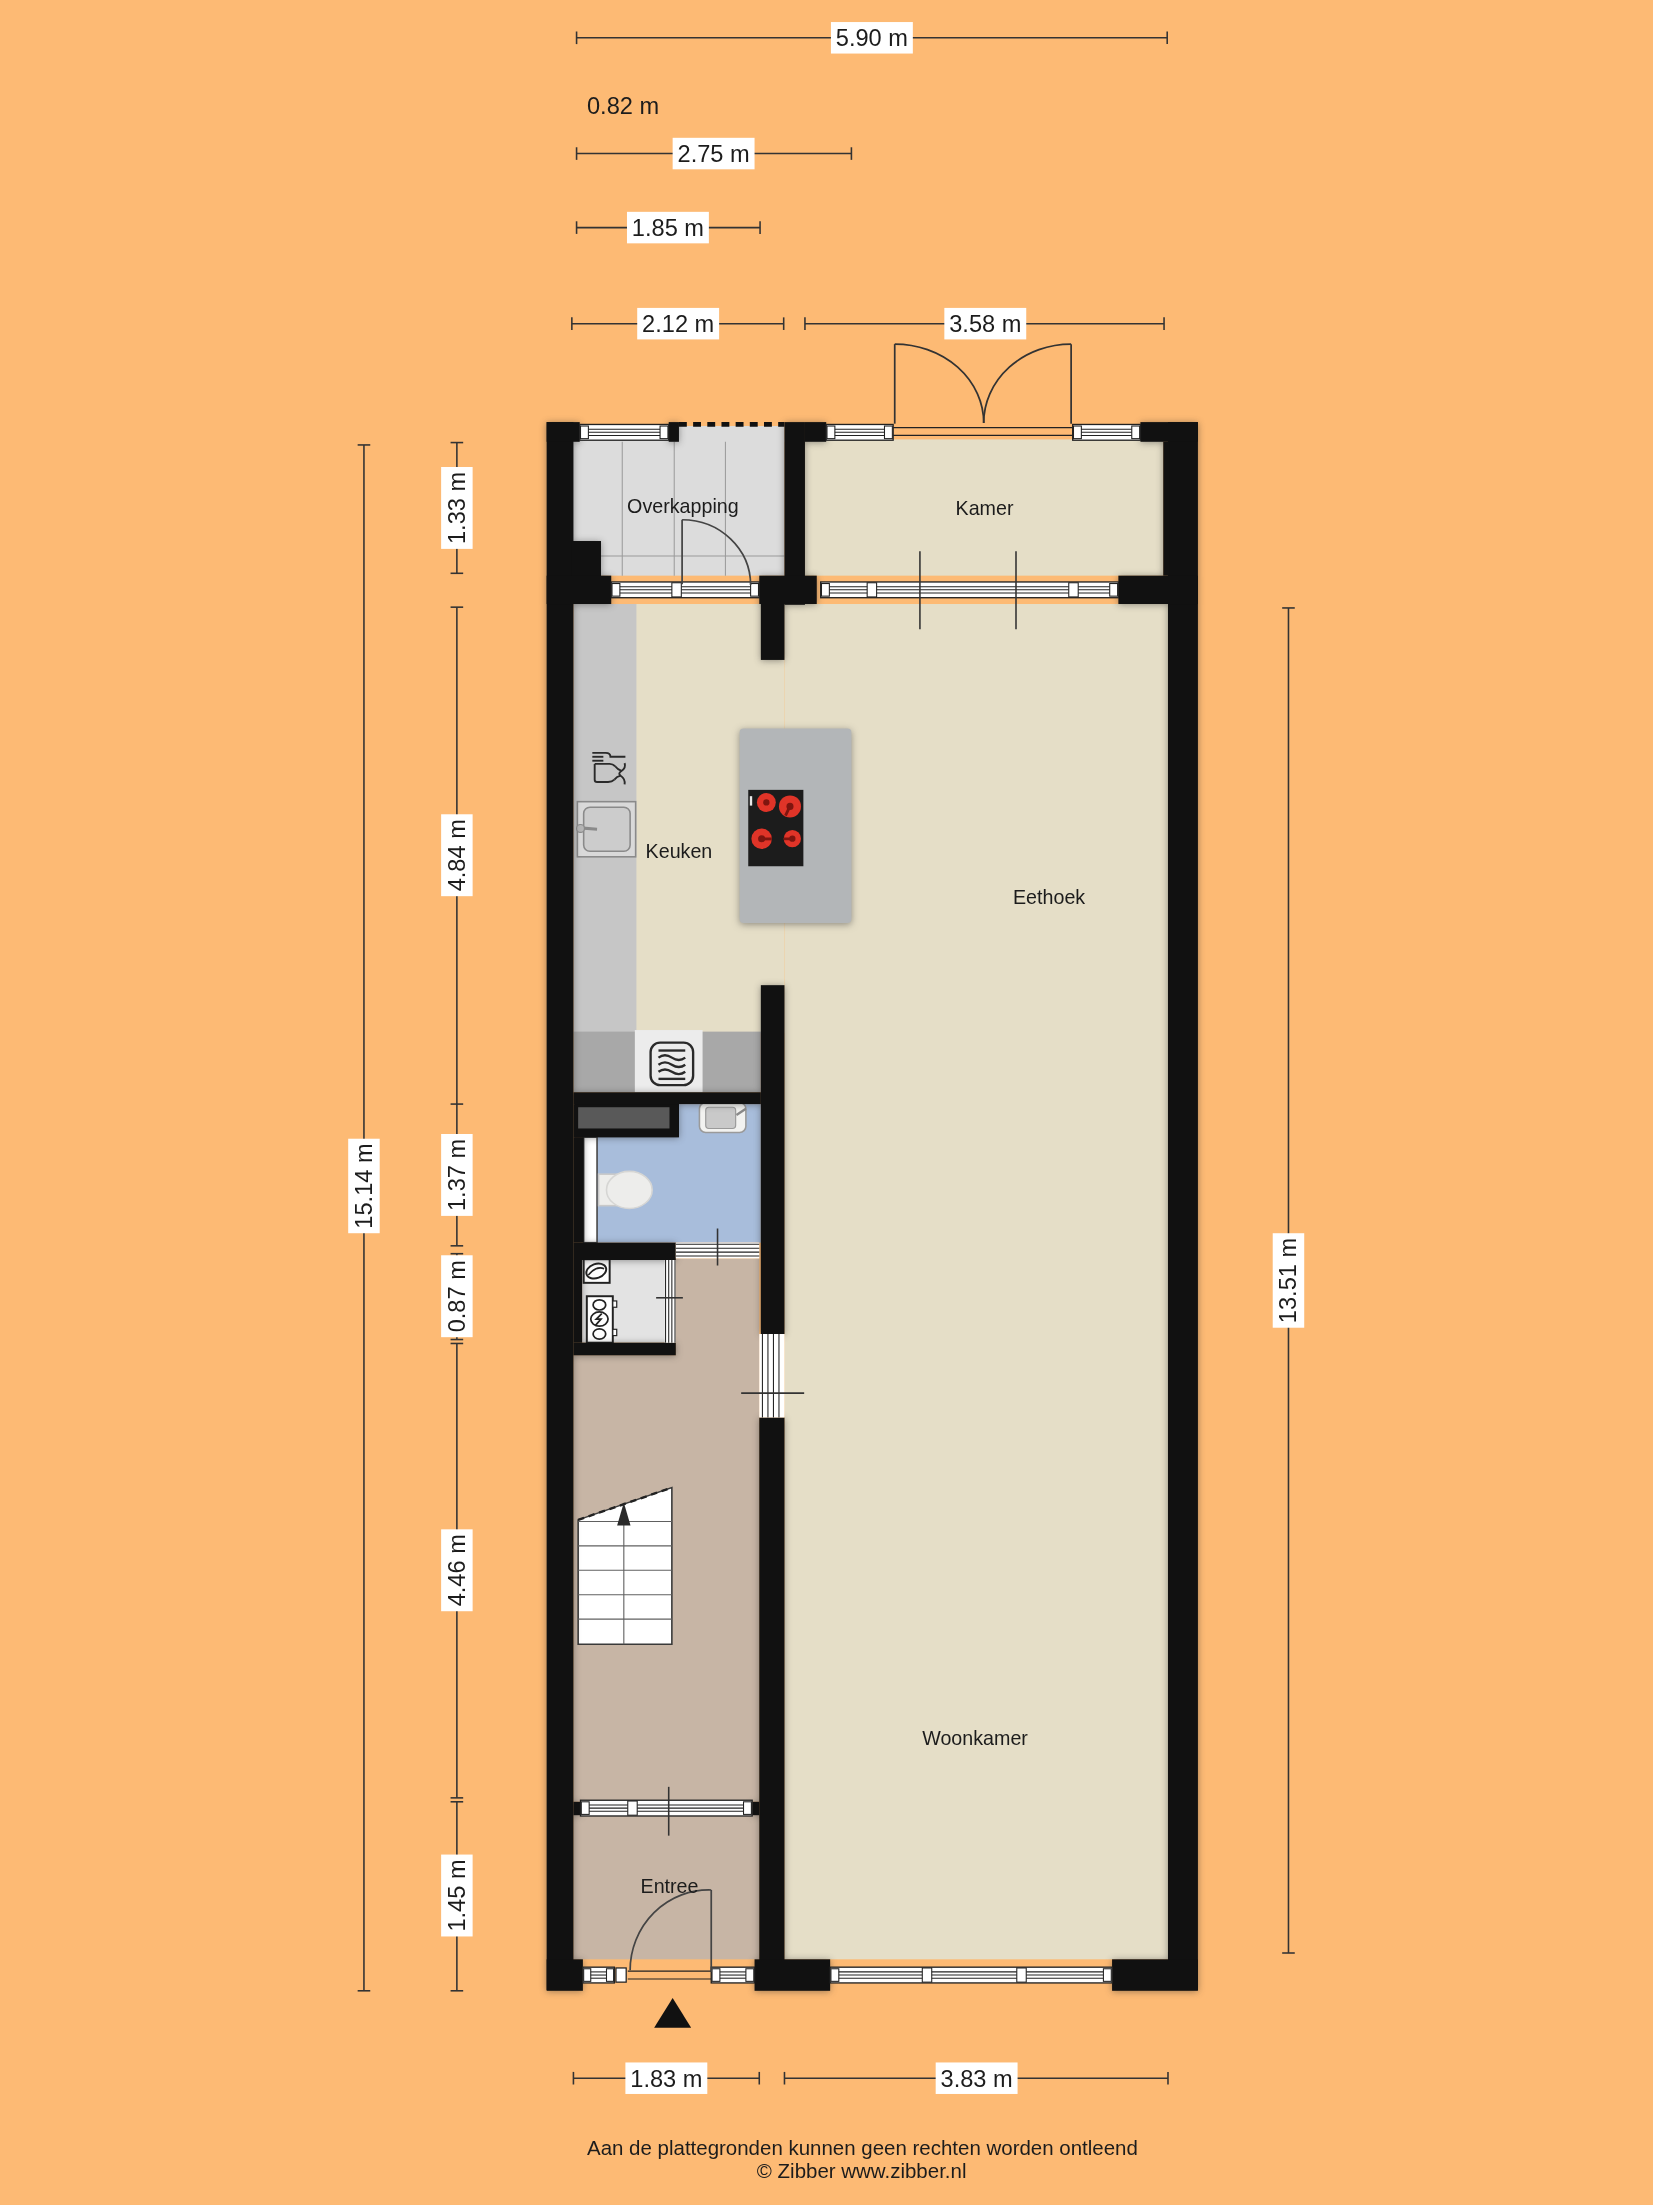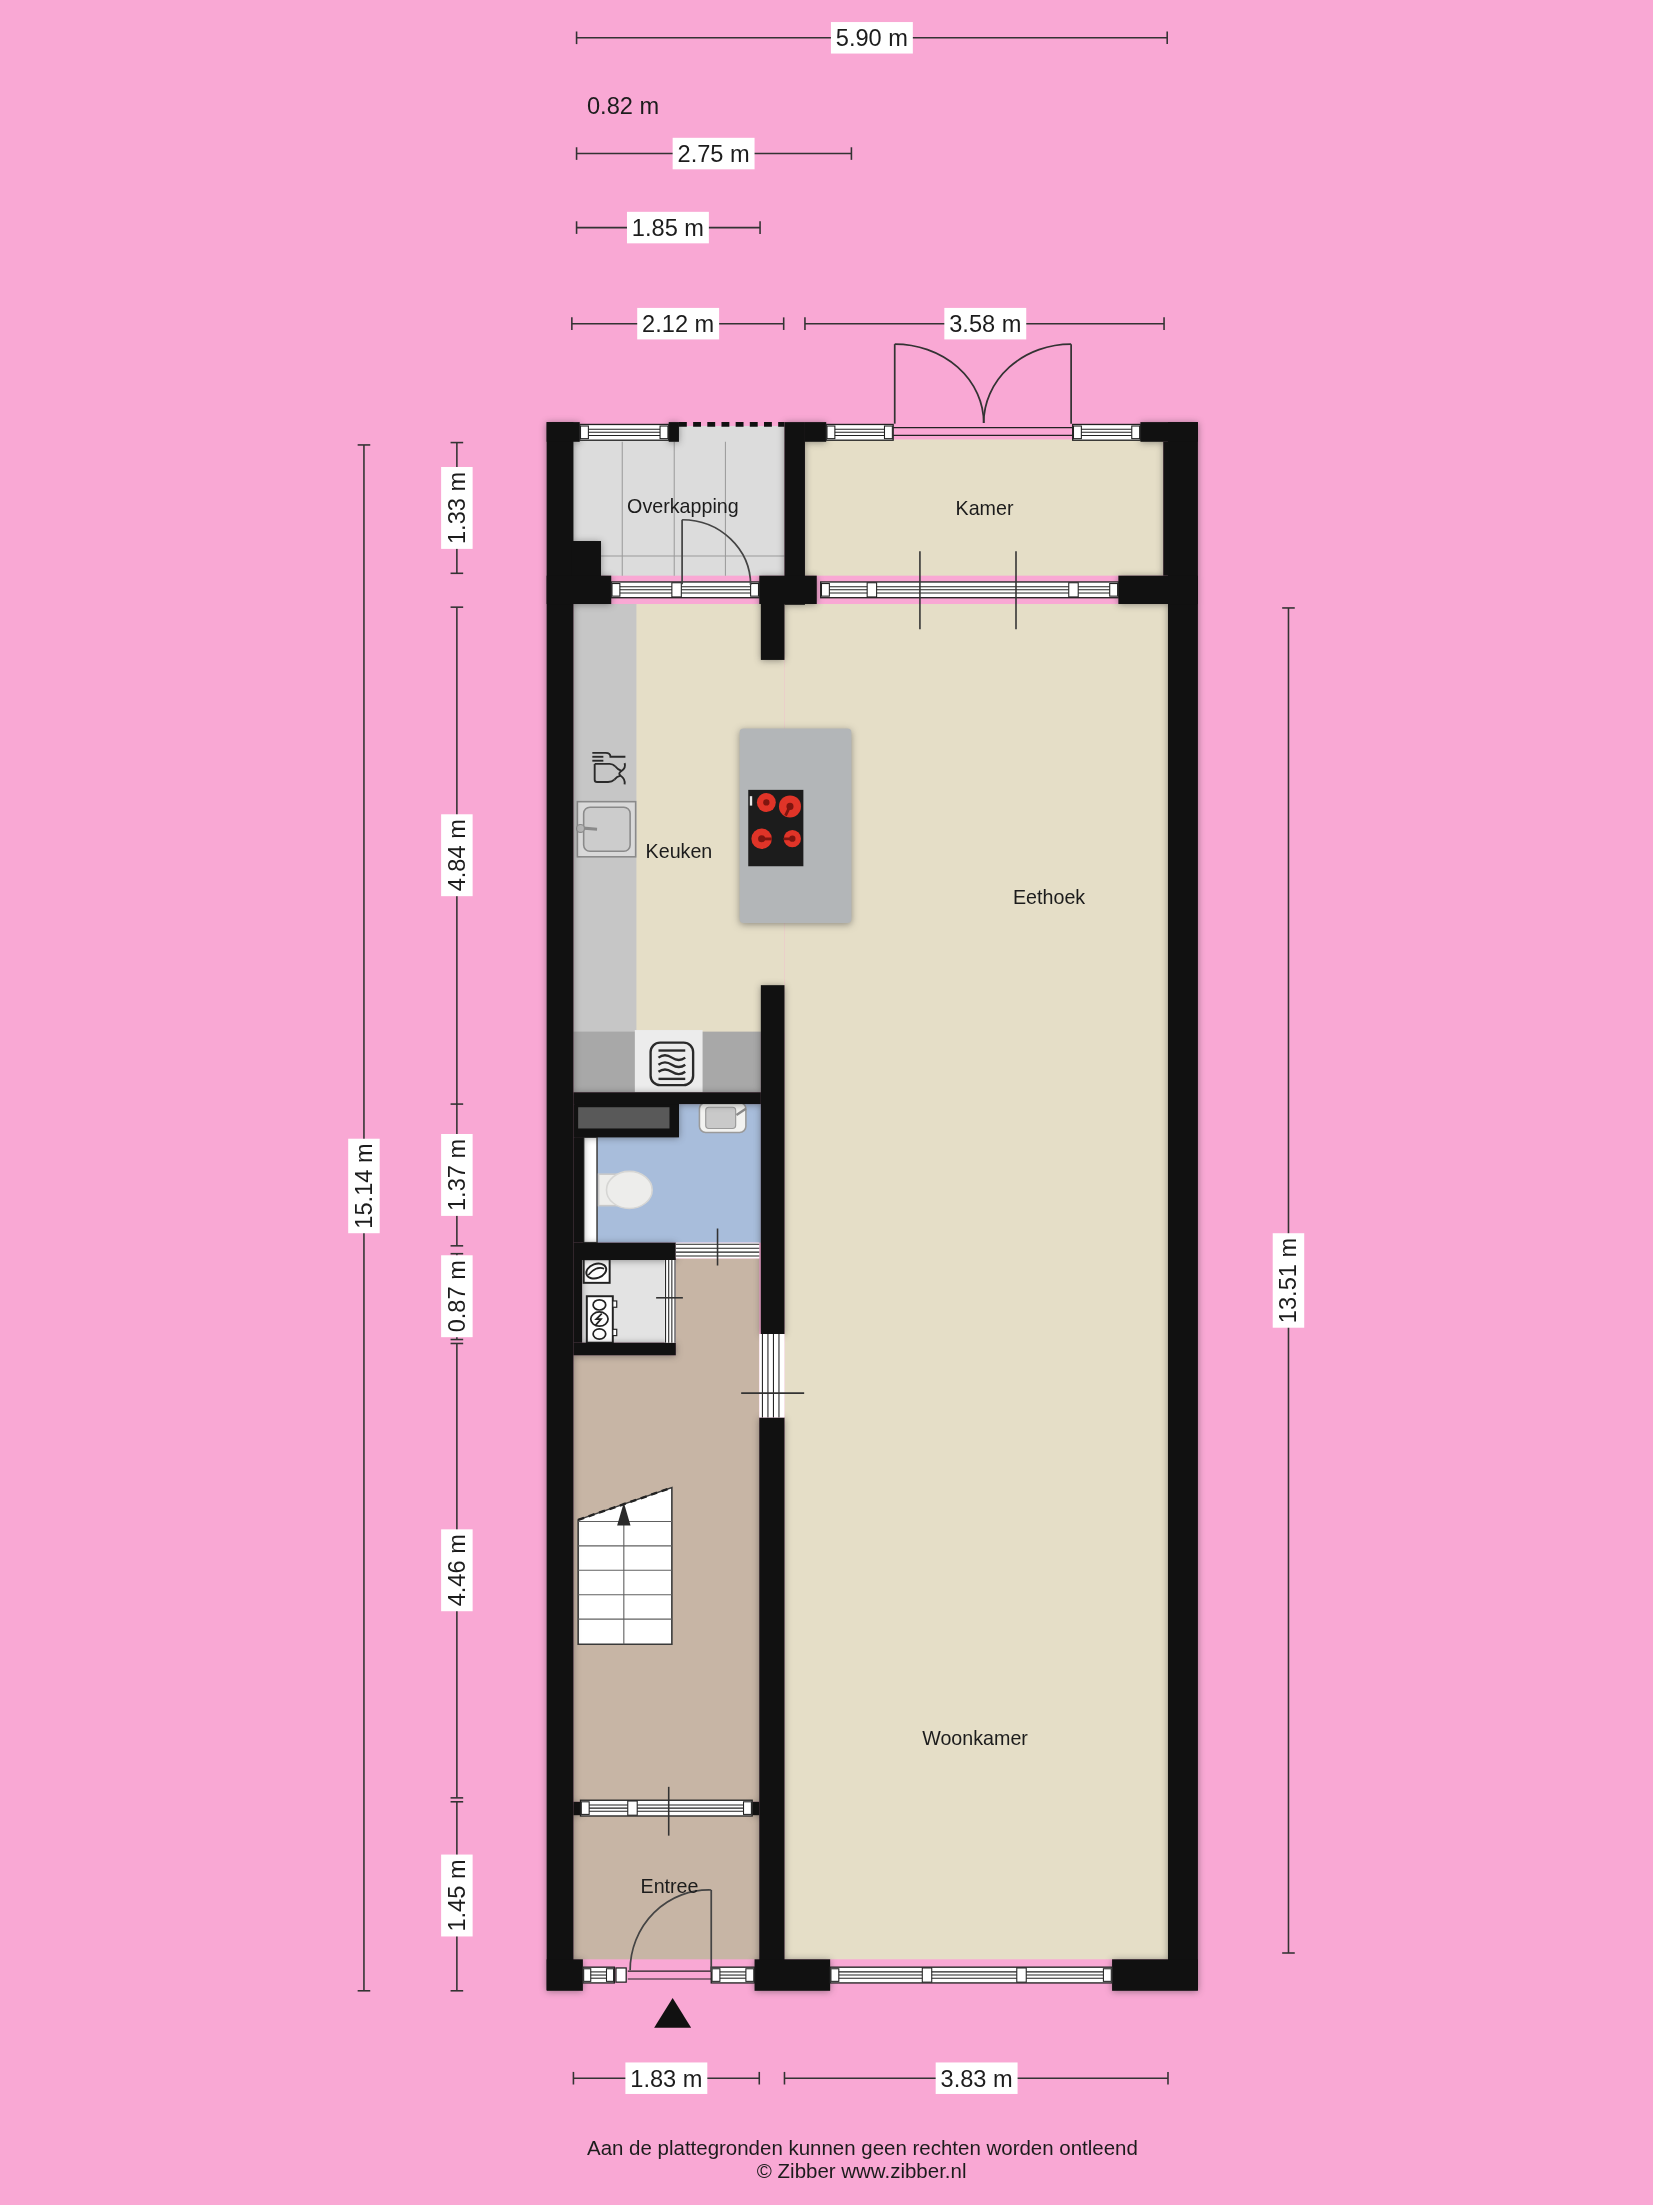--- a/index.html
+++ b/index.html
@@ -1,16 +1,16 @@
 <!DOCTYPE html>
 <html style="font-size:12.6px"><head>
 <meta charset="utf-8">
 <style>
   html,body{margin:0;padding:0;background:#ffffff;}
-  .page{position:relative;width:1654px;height:2205px;background:#f9a8d4;overflow:hidden;
+  .page{position:relative;width:1654px;height:2205px;background:#fdba74;overflow:hidden;
         font-family:"Liberation Sans", sans-serif;text-align:center;}
   svg{position:absolute;left:0;top:0;}
   text{font-family:"Liberation Sans", sans-serif;fill:#1c1c1c;}
   .dim{font-size:30px;}
   .lbl{font-size:25px;}
   .ftr{font-size:26px;}
 </style>
 </head>
 <body>
 <div class="page">

